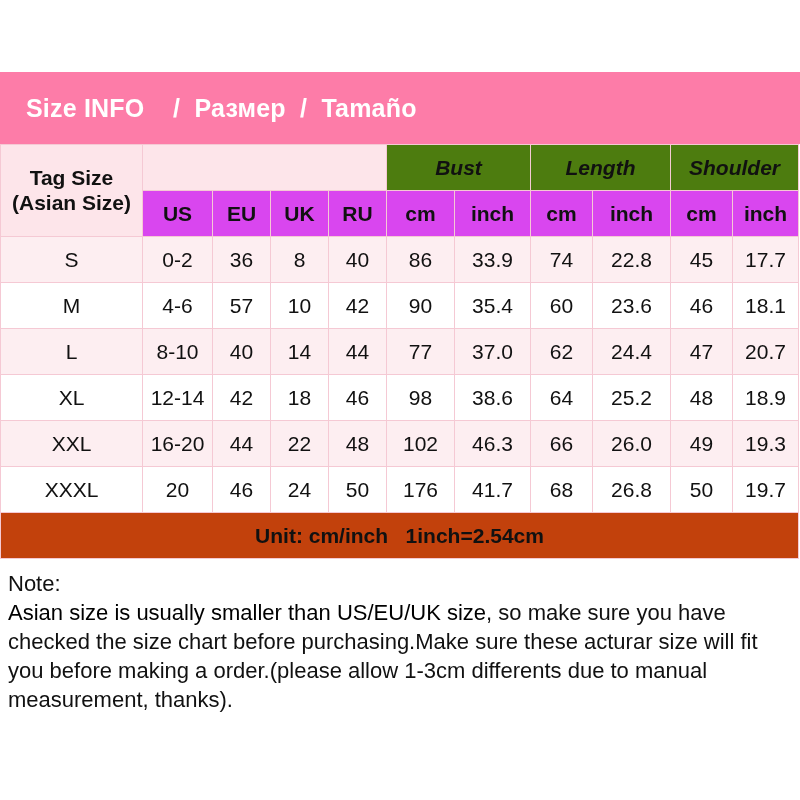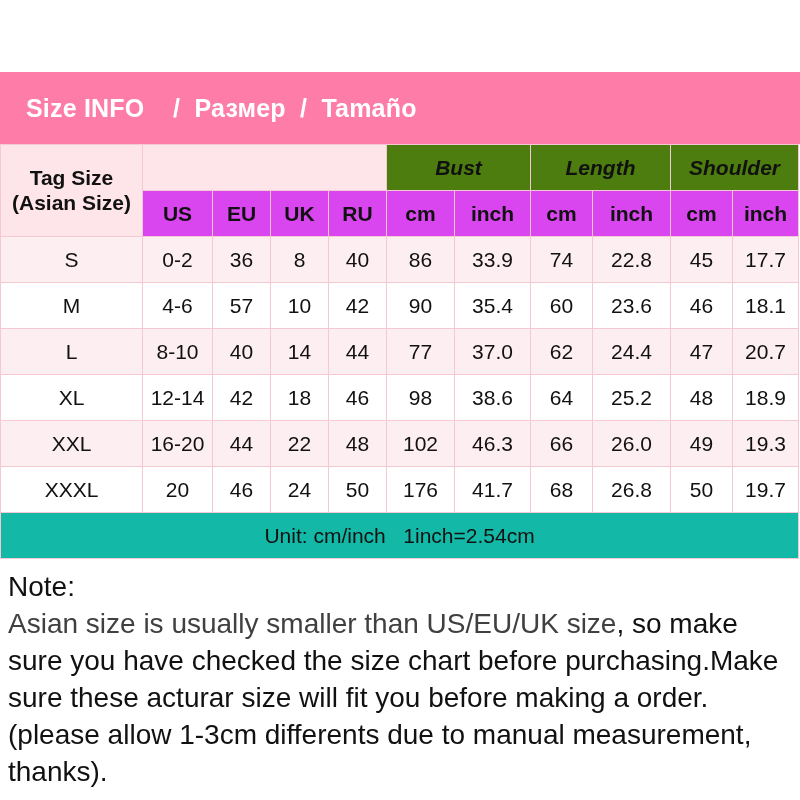--- a/index.html
+++ b/index.html
@@ -85,37 +85,37 @@
     font-weight: bold;
     font-size: 22px;
     line-height: 1.15;
   }
   .row-odd td { background: #fdeef1; }
   .row-even td { background: #ffffff; }
   .tag-col {
     font-size: 22px;
   }
   .unit-row td {
-    background: #14b8a6;
+    background: #c2410c;
     color: #ff1f1f;
     font-size: 22px;
-    font-weight: normal;
+    font-weight: bold;
     height: 42px;
   }
   .unit-text { white-space: pre; }
 
   
   .note {
     padding: 10px 8px 0 8px;
-    font-size: 28px;
+    font-size: 22px;
     line-height: 1.32;
     color: #111111;
   }
   .note .label { display: block; }
-  .note .red { color: #404040; }
+  .note .red { color: #000000; }
   .note p { margin: 0; }
 </style>
 </head>
 <body>
 
 <div id="page">
 
   <div class="top-space"></div>
 
   <div class="header-bar">

